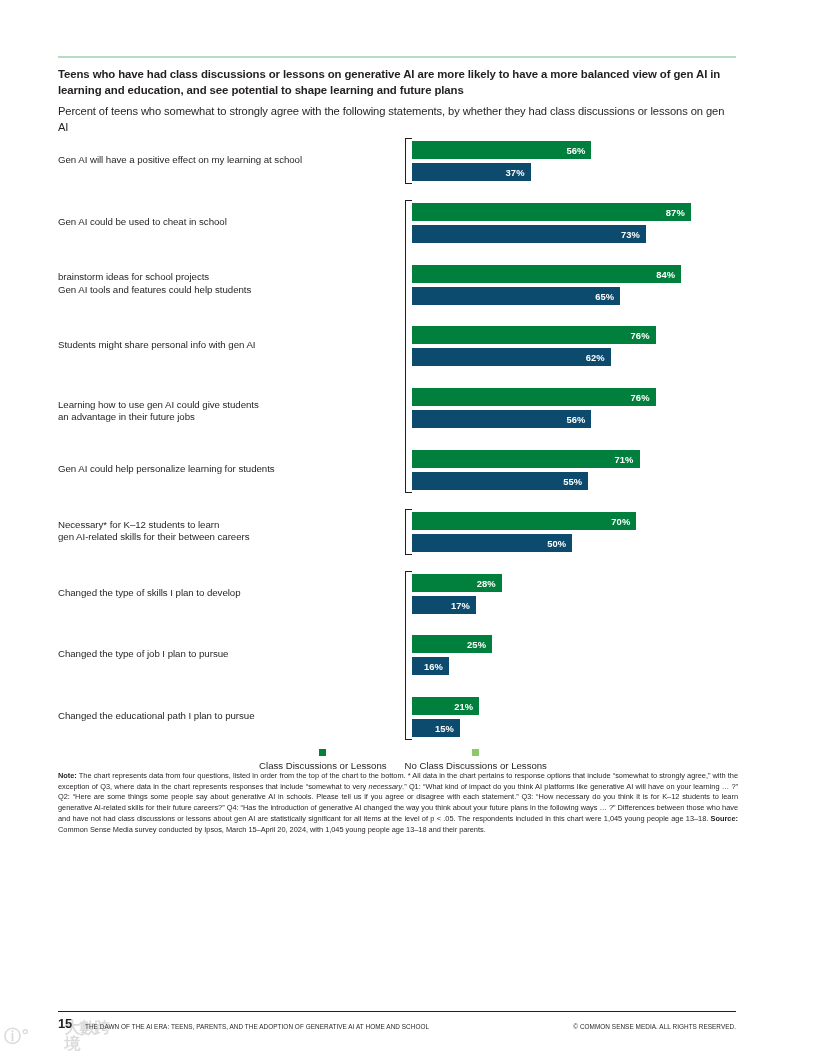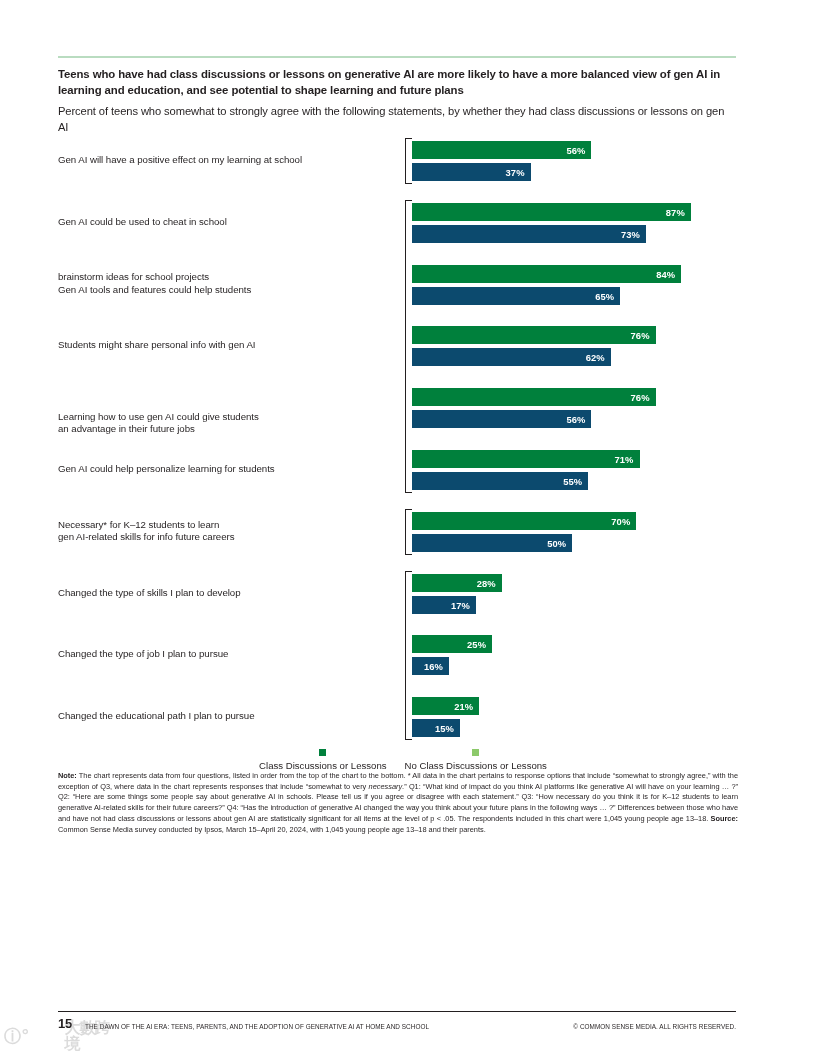--- a/index.html
+++ b/index.html
@@ -285,21 +285,21 @@
           <div class="bar dark" style="width: 243.58px;">
             <span class="val">76%</span>
           </div>
           <div class="bar-gap"></div>
           <div class="bar light" style="width: 198.71px;">
             <span class="val">62%</span>
           </div>
         </div>
       </div>
       <div class="row" style="top: 247.2px; height: 40px;">
-        <div class="cat-label" style="top: 23px;">
+        <div class="cat-label" style="top: 11px;">
           <div>Learning how to use gen AI could give students</div>
           <div>an advantage in their future jobs</div>
         </div>
         <div class="bars">
           <div class="bar dark" style="width: 243.58px;">
             <span class="val">76%</span>
           </div>
           <div class="bar-gap"></div>
           <div class="bar light" style="width: 179.48px;">
             <span class="val">56%</span>
@@ -316,21 +316,21 @@
           </div>
           <div class="bar-gap"></div>
           <div class="bar light" style="width: 176.275px;">
             <span class="val">55%</span>
           </div>
         </div>
       </div>
       <div class="row" style="top: 370.8px; height: 40px;">
         <div class="cat-label" style="top: 6.9px;">
           <div>Necessary* for K–12 students to learn</div>
-          <div>gen AI-related skills for info future careers</div>
+          <div>gen AI-related skills for their between careers</div>
         </div>
         <div class="bars">
           <div class="bar dark" style="width: 224.35px;">
             <span class="val">70%</span>
           </div>
           <div class="bar-gap"></div>
           <div class="bar light" style="width: 160.25px;">
             <span class="val">50%</span>
           </div>
         </div>

